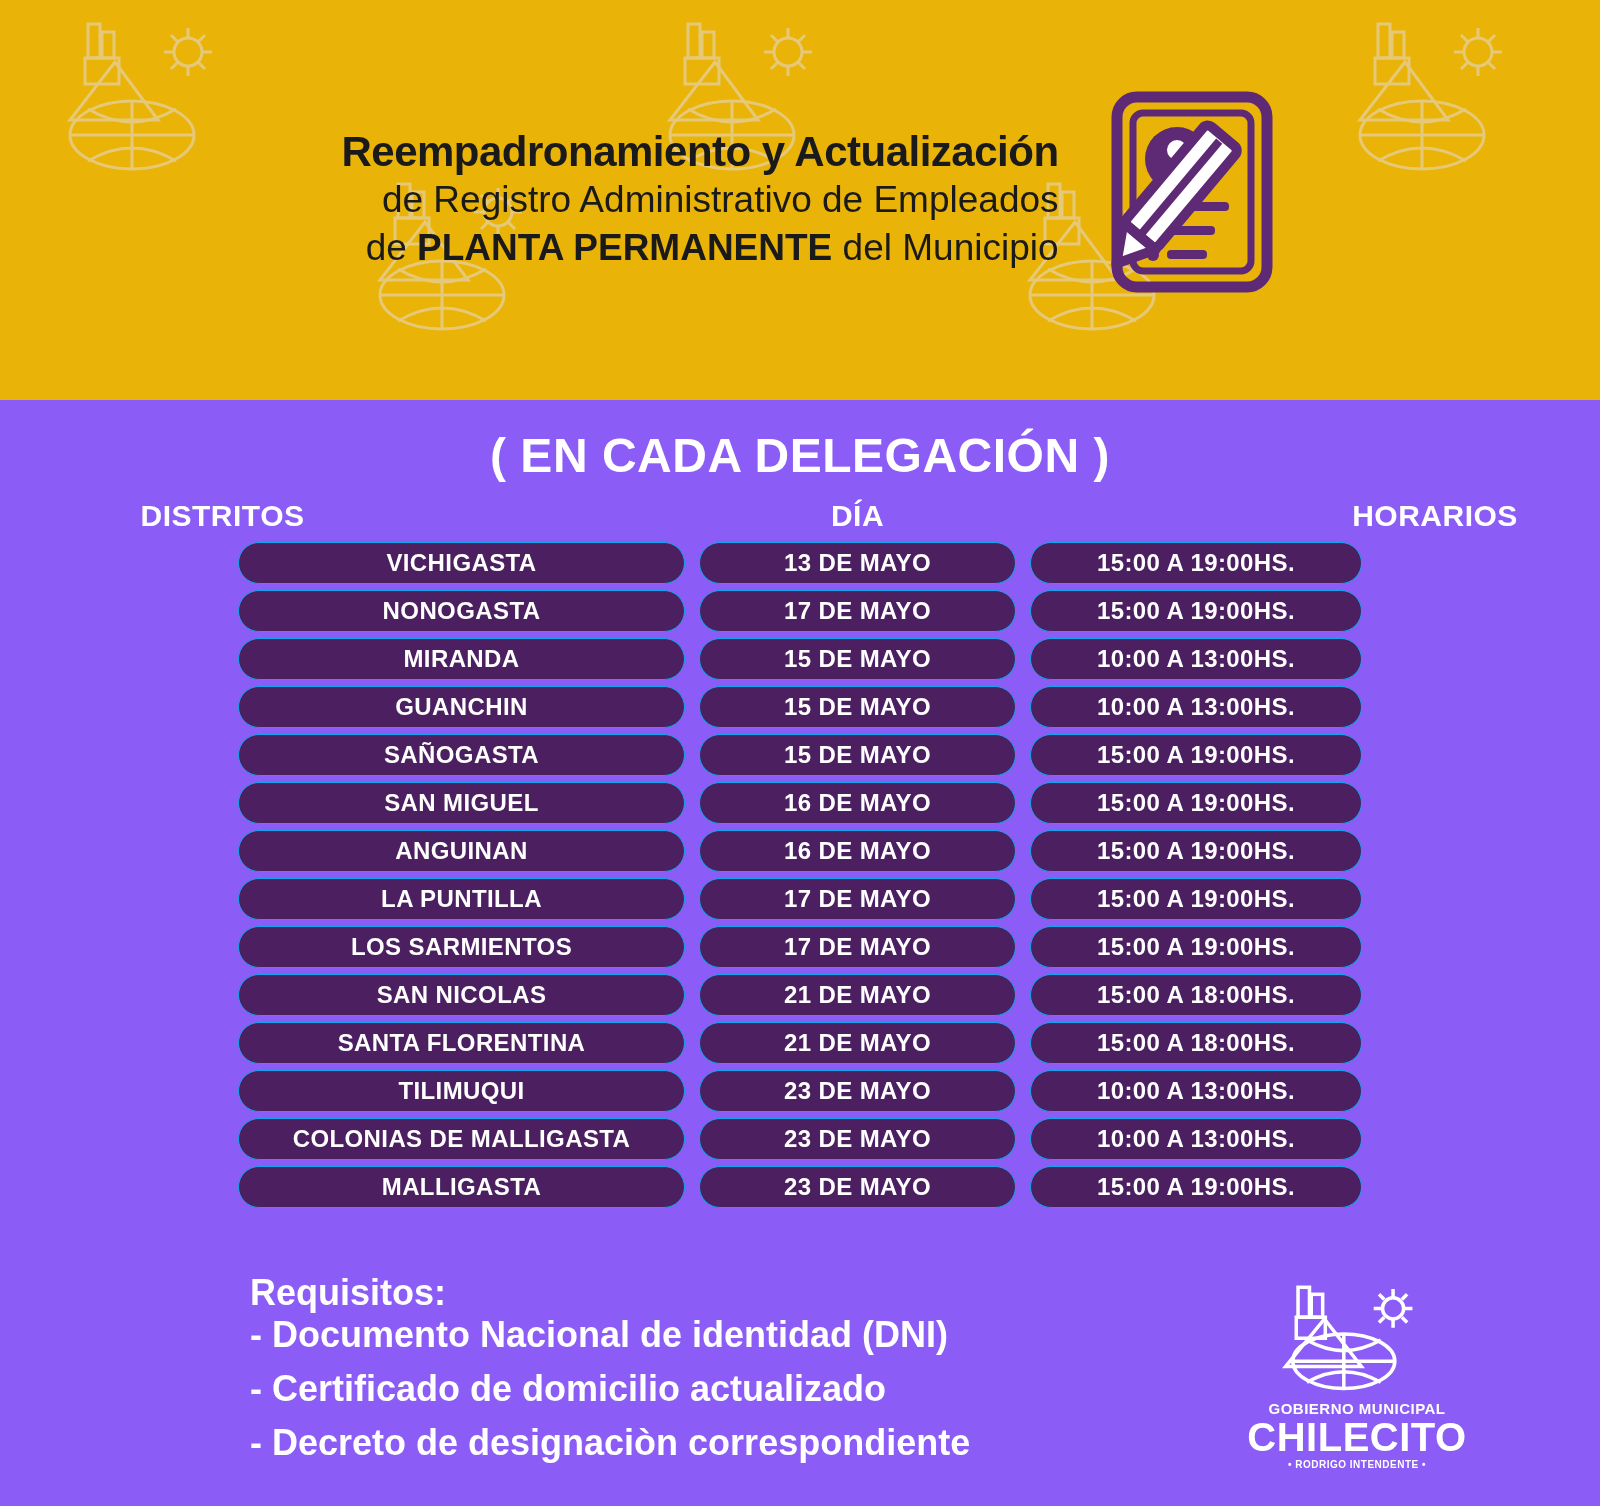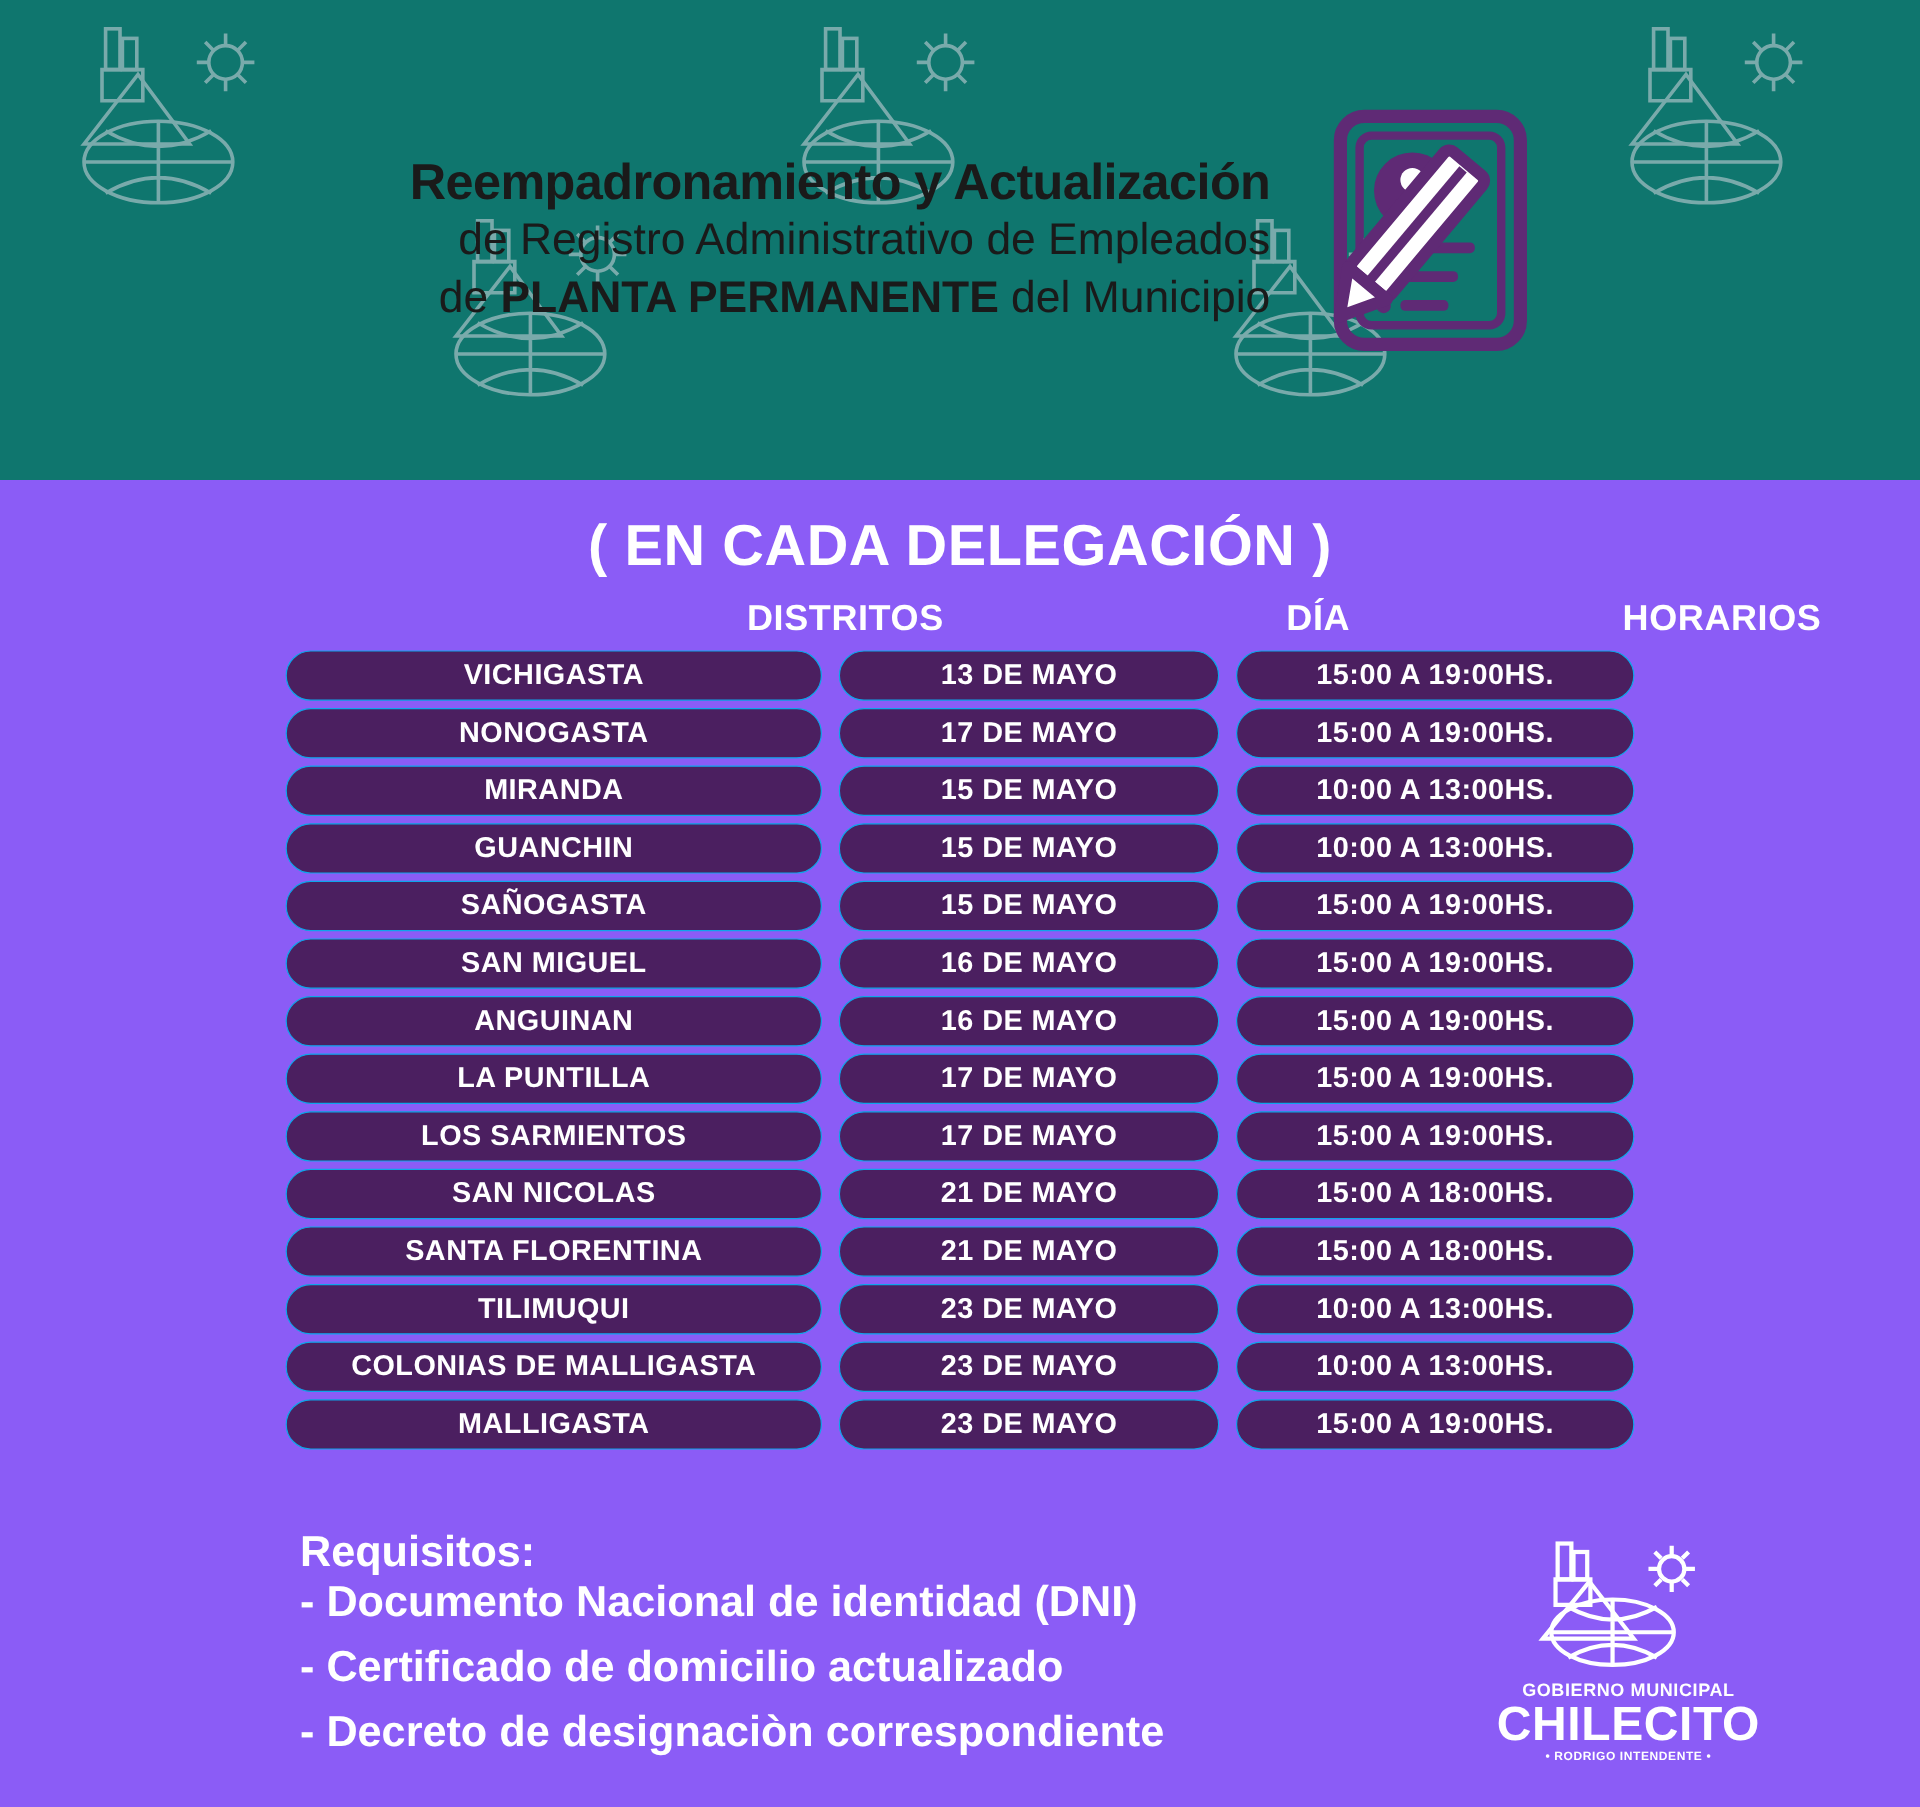--- a/index.html
+++ b/index.html
@@ -12,21 +12,21 @@
     height: 1506px;
     font-family: "Liberation Sans", sans-serif;
     overflow: hidden;
     position: relative;
   }
 
   
   .header {
     position: relative;
     height: 400px;
-    background: #0f766e;
+    background: #eab308;
     overflow: hidden;
   }
   .header-watermarks {
     position: absolute;
     inset: 0;
     pointer-events: none;
   }
   .wm {
     position: absolute;
     opacity: 0.5;
@@ -79,21 +79,21 @@
   .main-title {
     text-align: center;
     font-size: 48px;
     font-weight: bold;
     letter-spacing: 0.5px;
     padding-top: 28px;
     padding-bottom: 6px;
   }
   .col-headers {
     display: flex;
-    justify-content: flex-end;
+    justify-content: space-between;
     gap: 14px;
     padding: 10px 0 6px 0;
   }
   .col-h {
     font-size: 30px;
     font-weight: bold;
     text-align: center;
     letter-spacing: 0.5px;
   }
   .col-h.districts { width: 445px; }

